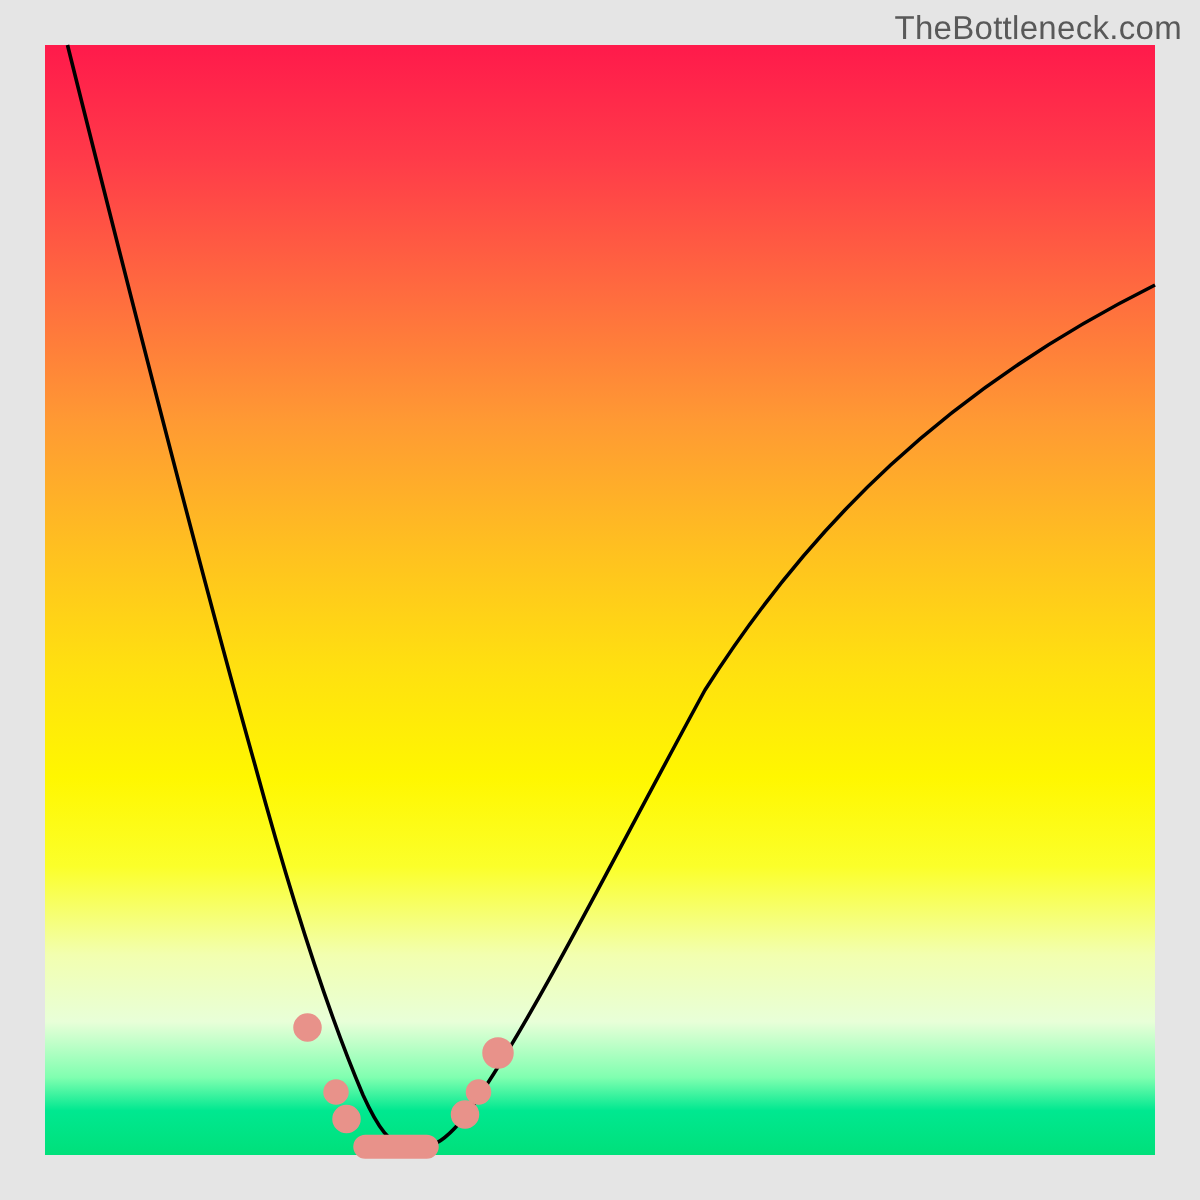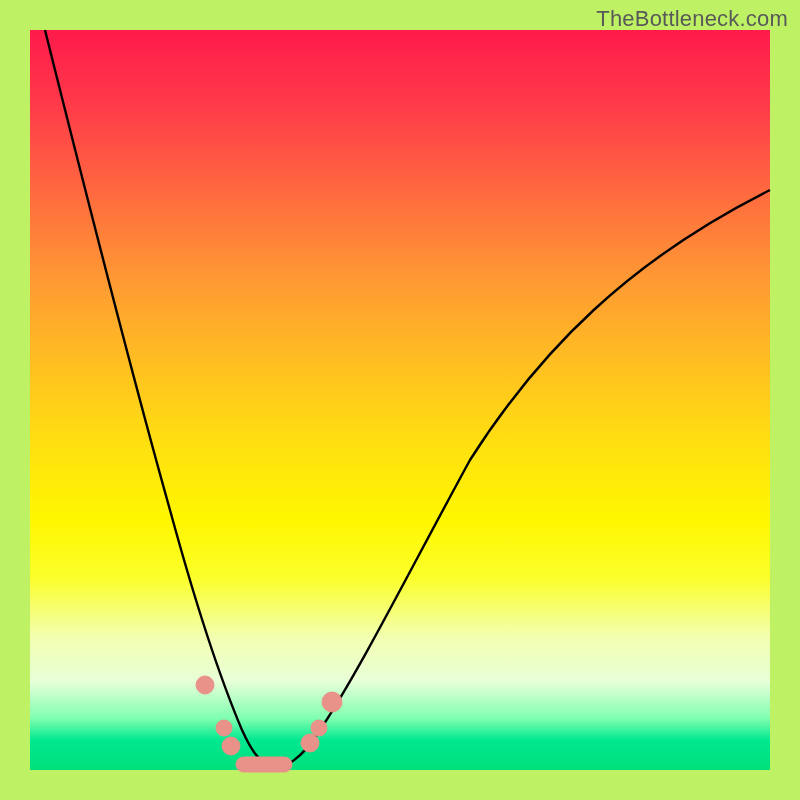--- a/index.html
+++ b/index.html
@@ -9,21 +9,21 @@
     height: 800px;
     background: #000;
     overflow: hidden;
   }
   .frame {
     position: absolute;
     left: 0;
     top: 0;
     width: 800px;
     height: 800px;
-    background: #bef264;
+    background: #e5e5e5;
   }
   .plot {
     position: absolute;
     left: 30px;
     top: 30px;
     width: 740px;
     height: 740px;
     background: linear-gradient(to bottom,
       #ff1a4b 0%,
       #ff3a49 10%,

